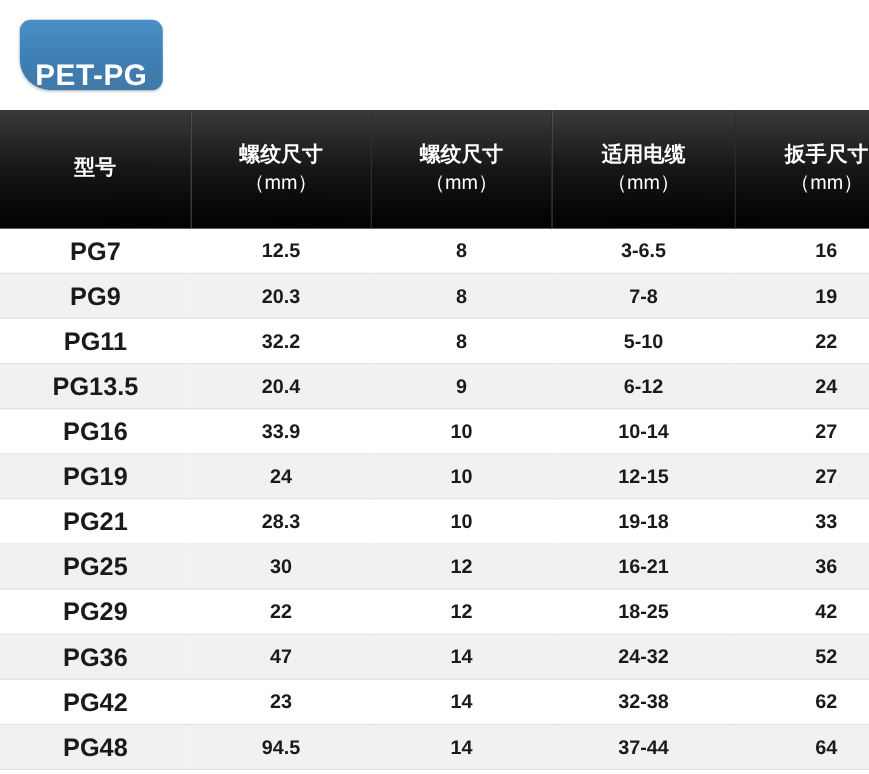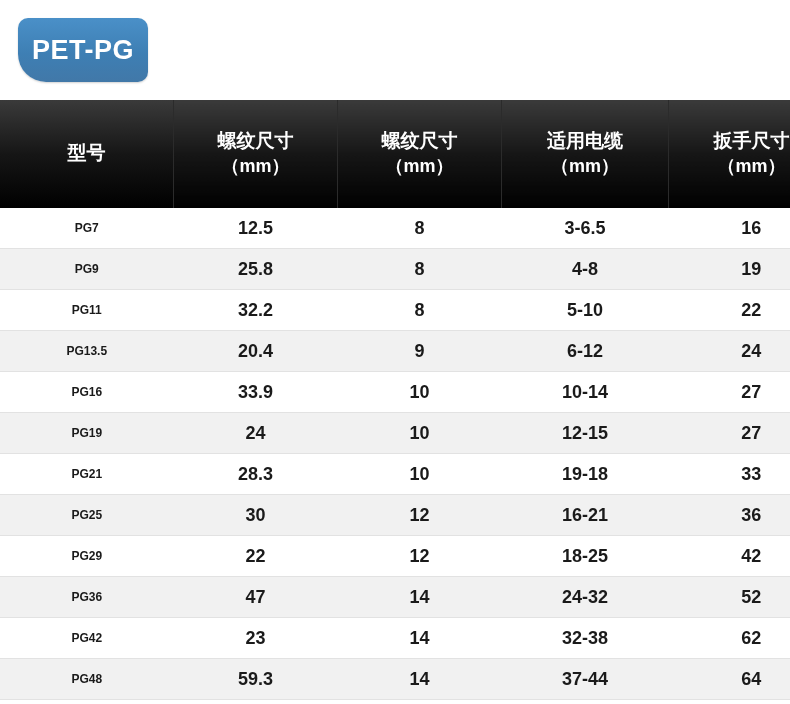--- a/index.html
+++ b/index.html
@@ -28,21 +28,21 @@
   .banner-tab {
     position: absolute;
     left: 18px;
     top: 18px;
     width: 130px;
     height: 64px;
     background: linear-gradient(180deg, #4a90c8 0%, #3e7fb4 55%, #4178a8 100%);
     border-radius: 10px 10px 10px 28px;
     box-shadow: 0 1px 2px rgba(0,0,0,0.18);
     display: flex;
-    align-items: center;
+    align-items: flex-end;
     justify-content: center;
   }
   .banner-tab-label {
     color: #ffffff;
     font-size: 27px;
     font-weight: bold;
     letter-spacing: 0.5px;
     line-height: 1;
   }
   
@@ -62,39 +62,39 @@
     border-right: 1px solid #2b2b2b;
     line-height: 1.35;
     vertical-align: middle;
   }
   table.spec thead th:last-child {
     border-right: none;
   }
   .th-line2 {
     display: block;
     font-size: 18px;
-    font-weight: bold;
+    font-weight: normal;
   }
   table.spec tbody td {
     text-align: center;
     font-size: 18px;
     font-weight: bold;
     color: #1a1a1a;
     height: 40px;
     padding: 0;
     border-bottom: 1px solid #e2e2e2;
   }
   table.spec tbody tr:nth-child(odd) {
     background: #ffffff;
   }
   table.spec tbody tr:nth-child(even) {
     background: #f1f1f1;
   }
   table.spec tbody td.model {
-    font-size: 12px;
+    font-size: 23px;
   }
   table.spec tbody tr:last-child td {
     border-bottom: none;
   }
 </style>
 </head>
 <body>
 
 <div class="page">
 
@@ -132,23 +132,23 @@
     <tbody>
       <tr>
         <td class="model">PG7</td>
         <td>12.5</td>
         <td>8</td>
         <td>3-6.5</td>
         <td>16</td>
       </tr>
       <tr>
         <td class="model">PG9</td>
-        <td>25.8</td>
+        <td>20.3</td>
         <td>8</td>
-        <td>4-8</td>
+        <td>7-8</td>
         <td>19</td>
       </tr>
       <tr>
         <td class="model">PG11</td>
         <td>32.2</td>
         <td>8</td>
         <td>5-10</td>
         <td>22</td>
       </tr>
       <tr>
@@ -202,21 +202,21 @@
       </tr>
       <tr>
         <td class="model">PG42</td>
         <td>23</td>
         <td>14</td>
         <td>32-38</td>
         <td>62</td>
       </tr>
       <tr>
         <td class="model">PG48</td>
-        <td>59.3</td>
+        <td>94.5</td>
         <td>14</td>
         <td>37-44</td>
         <td>64</td>
       </tr>
       <tr>
         <td class="model">PG63</td>
         <td>71</td>
         <td>29</td>
         <td>42-50</td>
         <td>77</td>

